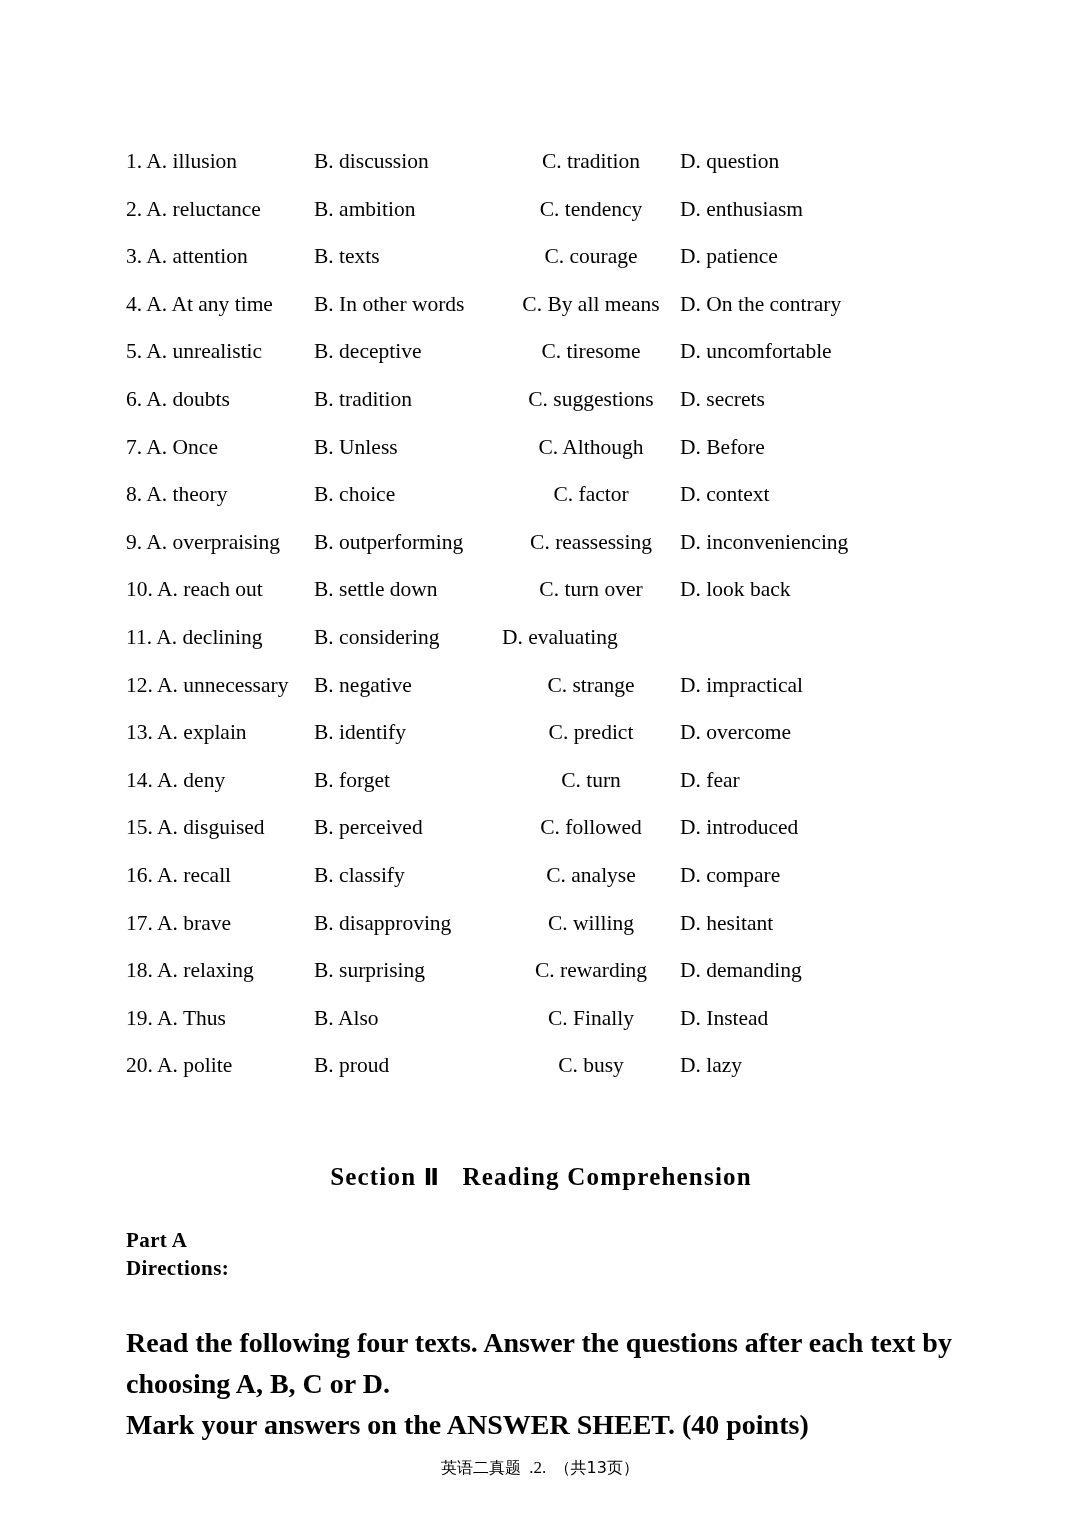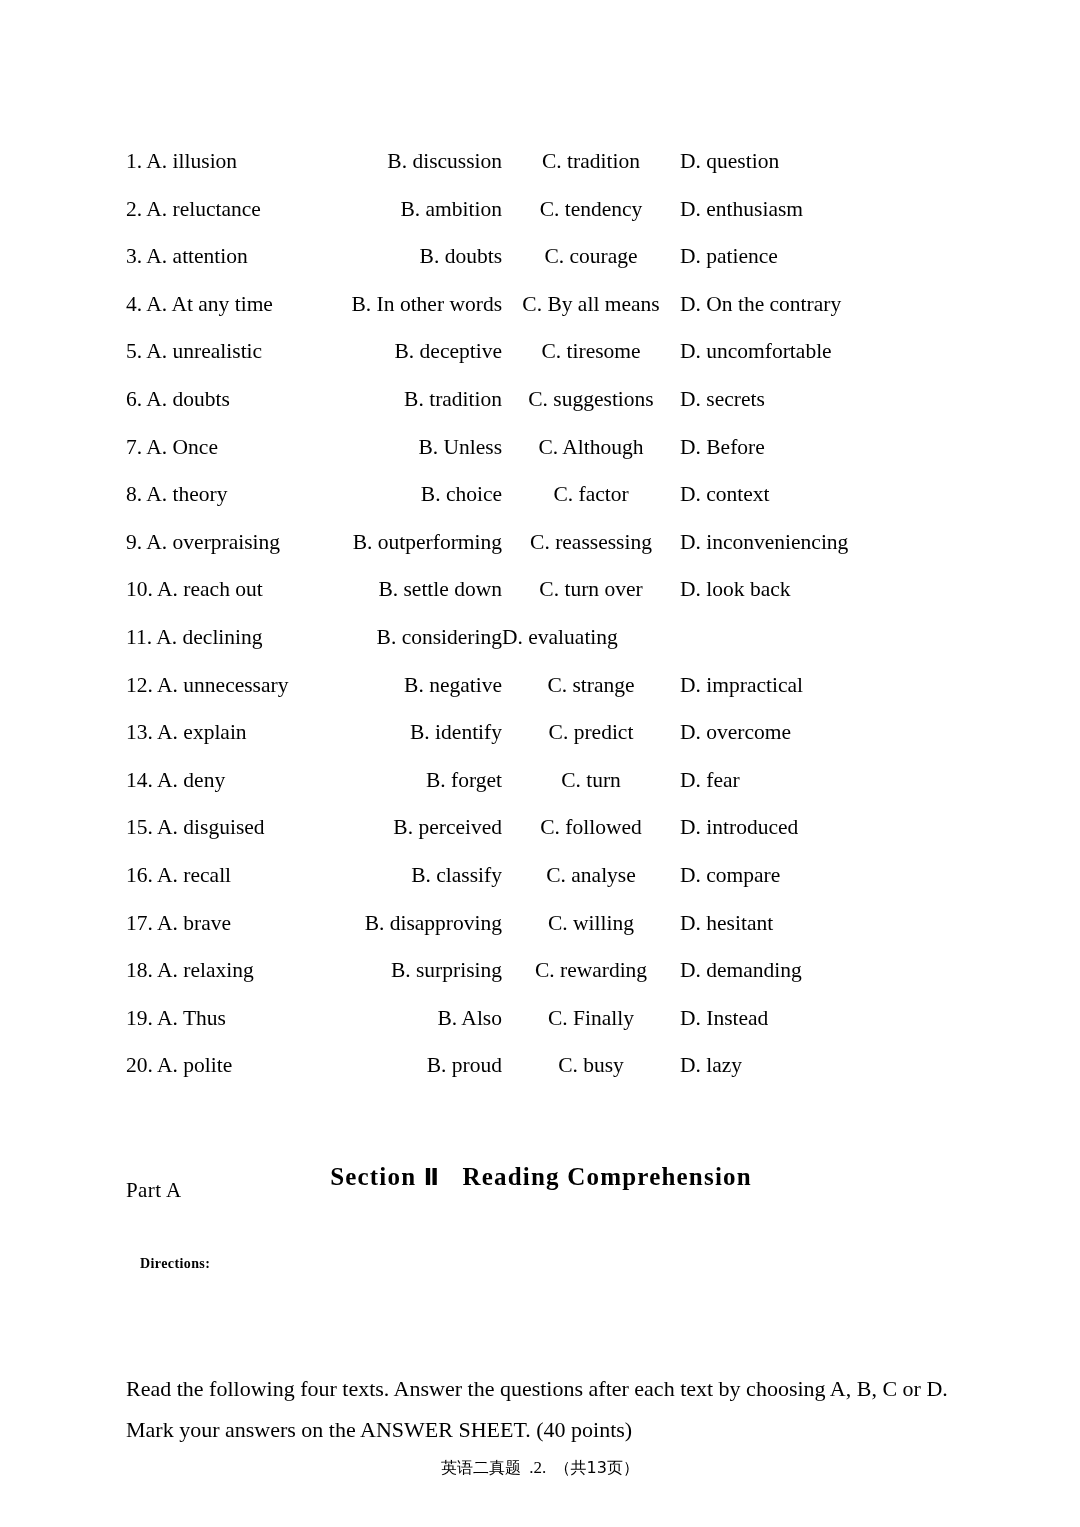--- a/index.html
+++ b/index.html
@@ -38,21 +38,20 @@
     line-height: 47.6px;
     white-space: nowrap;
   }
   .opt-a {
     width: 188px;
     flex: 0 0 188px;
   }
   .opt-b {
     width: 188px;
     flex: 0 0 188px;
-    text-align: right;
   }
   .opt-c {
     width: 178px;
     flex: 0 0 178px;
     text-align: center;
   }
   .opt-d {
     flex: 1 1 auto;
   }
   .section-title {
@@ -66,40 +65,41 @@
     letter-spacing: 1.2px;
     font-family: "Liberation Serif", serif;
   }
   .section-title .numeral {
     font-family: "DejaVu Sans", sans-serif;
     font-size: 23px;
   }
   .part-a {
     position: absolute;
     left: 126px;
-    top: 1178px;
+    top: 1228px;
     font-size: 21px;
-    font-weight: normal;
+    font-weight: bold;
     letter-spacing: 0.4px;
   }
   .directions {
     position: absolute;
-    left: 140px;
+    left: 126px;
     top: 1256px;
-    font-size: 14px;
+    font-size: 21px;
     font-weight: bold;
     letter-spacing: 0.4px;
   }
   .dir-body {
     position: absolute;
     left: 126px;
-    top: 1368px;
+    top: 1322px;
     width: 860px;
-    font-size: 22px;
+    font-size: 28px;
     line-height: 41px;
+    font-weight: bold;
   }
   .footer {
     position: absolute;
     left: 0;
     top: 1458px;
     width: 1080px;
     text-align: center;
     font-size: 17px;
     font-family: "Liberation Serif", serif;
   }
@@ -124,21 +124,21 @@
       <span class="opt-d">D. question</span>
     </div>
     <div class="q-row">
       <span class="opt-a">2. A. reluctance</span>
       <span class="opt-b">B. ambition</span>
       <span class="opt-c">C. tendency</span>
       <span class="opt-d">D. enthusiasm</span>
     </div>
     <div class="q-row">
       <span class="opt-a">3. A. attention</span>
-      <span class="opt-b">B. doubts</span>
+      <span class="opt-b">B. texts</span>
       <span class="opt-c">C. courage</span>
       <span class="opt-d">D. patience</span>
     </div>
     <div class="q-row">
       <span class="opt-a">4. A. At any time</span>
       <span class="opt-b">B. In other words</span>
       <span class="opt-c">C. By all means</span>
       <span class="opt-d">D. On the contrary</span>
     </div>
     <div class="q-row">

